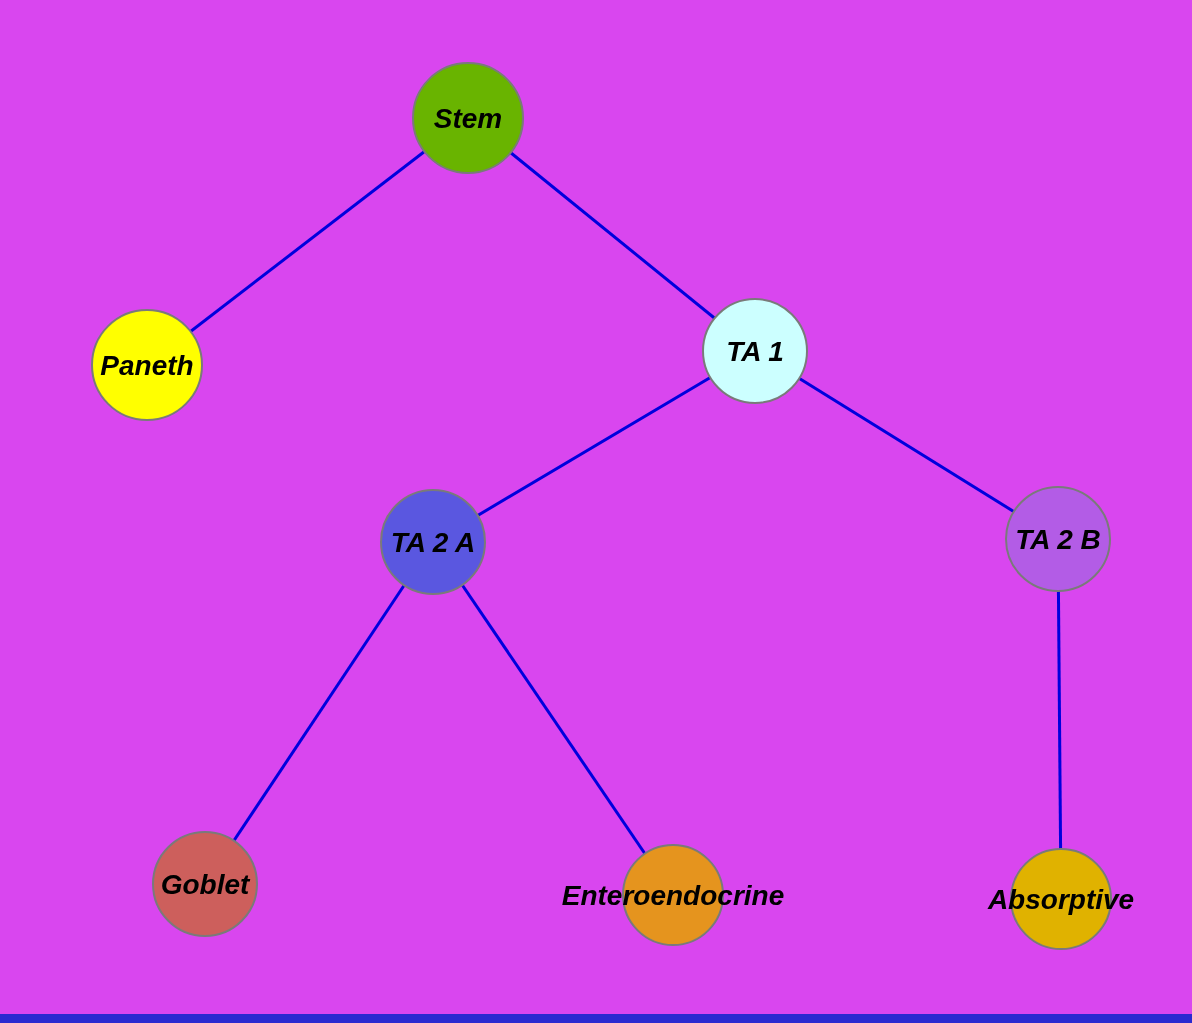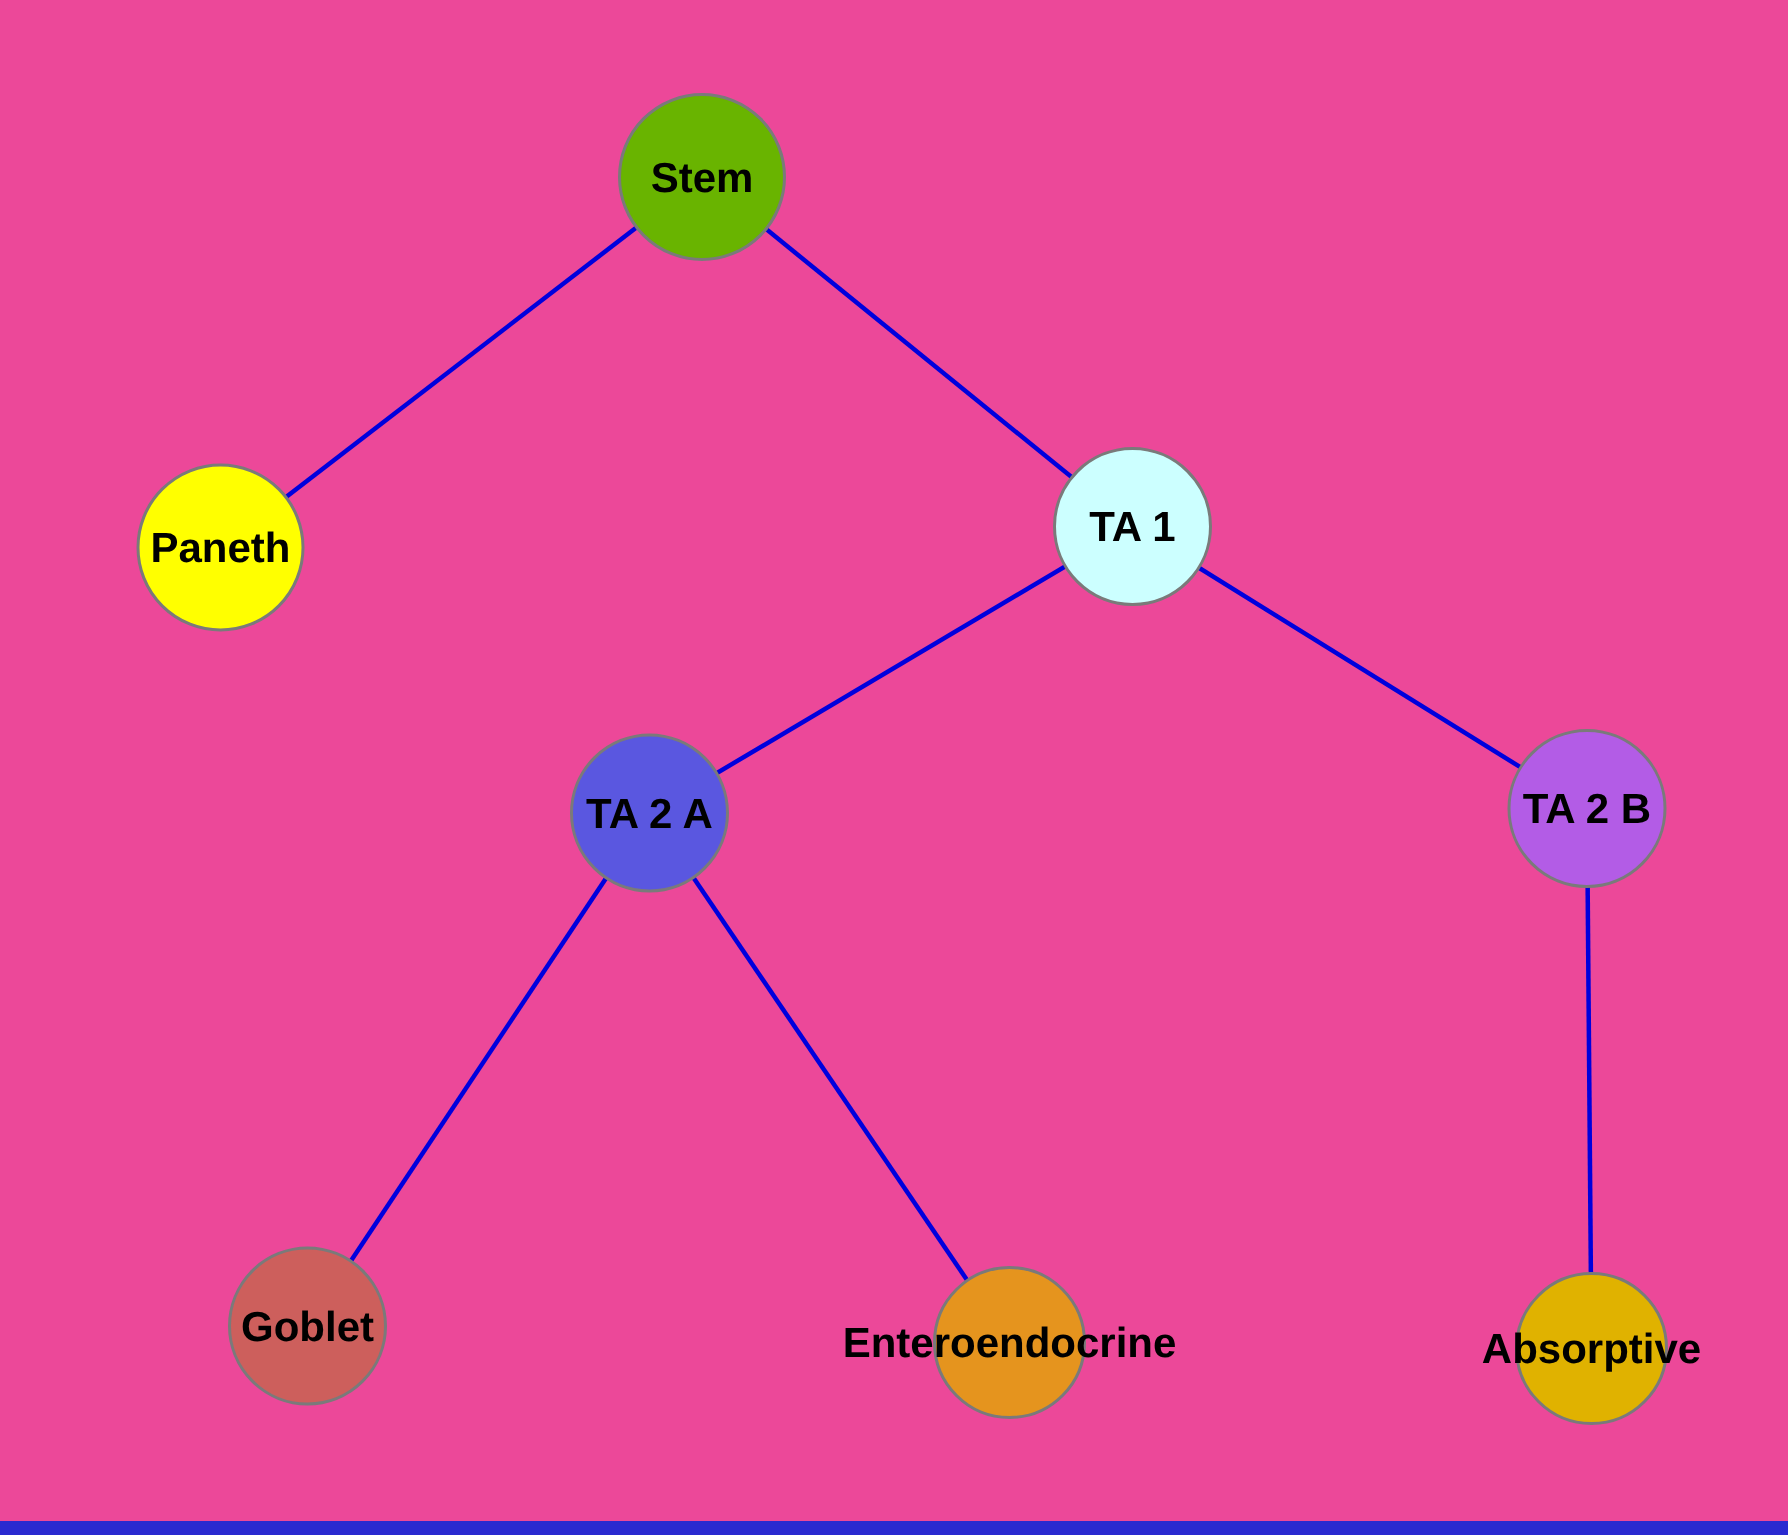--- a/index.html
+++ b/index.html
@@ -28,21 +28,21 @@
   }
   text.node-label {
     font-family: "Liberation Sans", sans-serif;
     font-weight: bold;
     font-size: 28px;
   }
 </style>
 </head>
 <body>
 
-<div class="stage" style="background: #ec4899;">
+<div class="stage" style="background: #d946ef; font-style: italic;">
   <svg class="graph-svg" width="1192" height="1023" viewBox="0 0 1192 1023" xmlns="http://www.w3.org/2000/svg">
       <line x1="468" y1="118" x2="147" y2="365" stroke="#0000dd" stroke-width="3"></line>
       <line x1="468" y1="118" x2="755" y2="351" stroke="#0000dd" stroke-width="3"></line>
       <line x1="755" y1="351" x2="433" y2="542" stroke="#0000dd" stroke-width="3"></line>
       <line x1="755" y1="351" x2="1058" y2="539" stroke="#0000dd" stroke-width="3"></line>
       <line x1="433" y1="542" x2="205" y2="884" stroke="#0000dd" stroke-width="3"></line>
       <line x1="433" y1="542" x2="673" y2="895" stroke="#0000dd" stroke-width="3"></line>
       <line x1="1058" y1="539" x2="1061" y2="899" stroke="#0000dd" stroke-width="3"></line>
       <g>
         <circle cx="468" cy="118" r="55" fill="#69b400" stroke="#7a7a7a" stroke-width="2"></circle>

